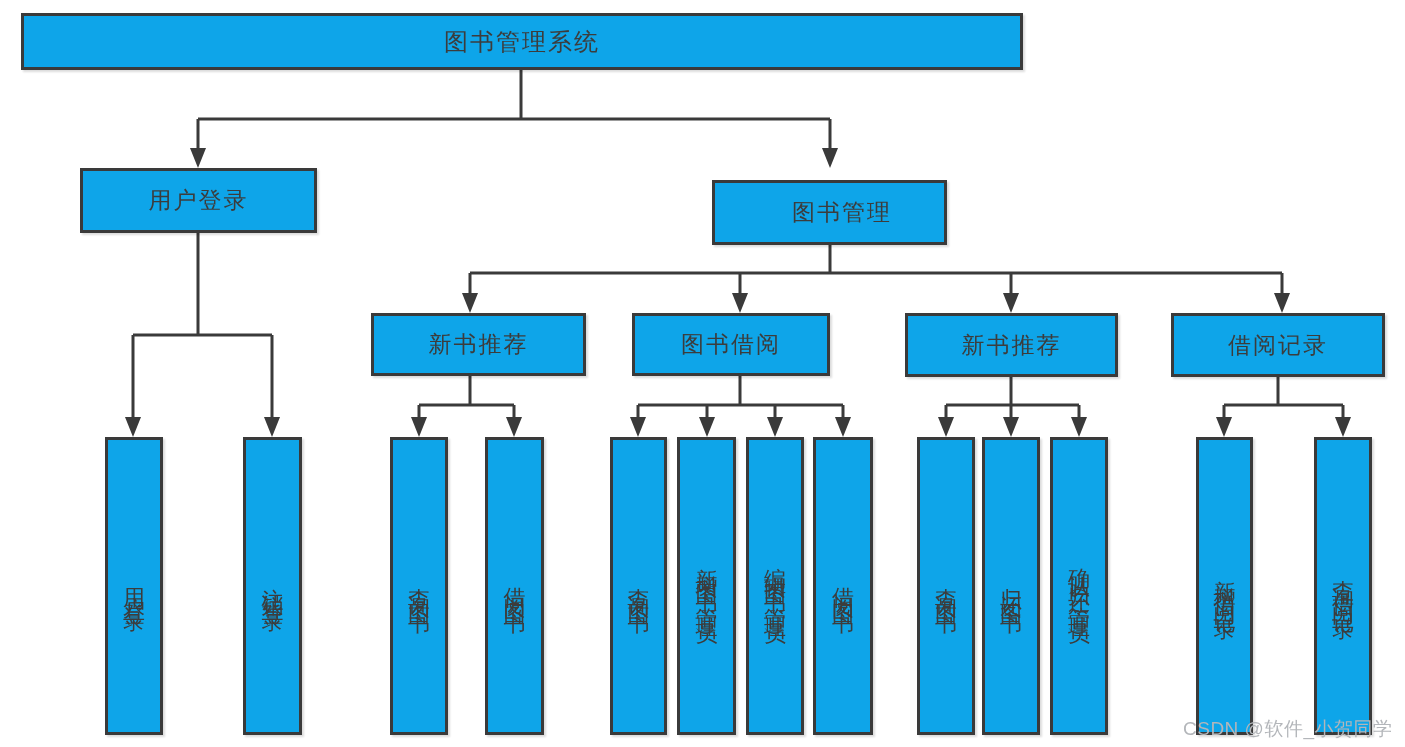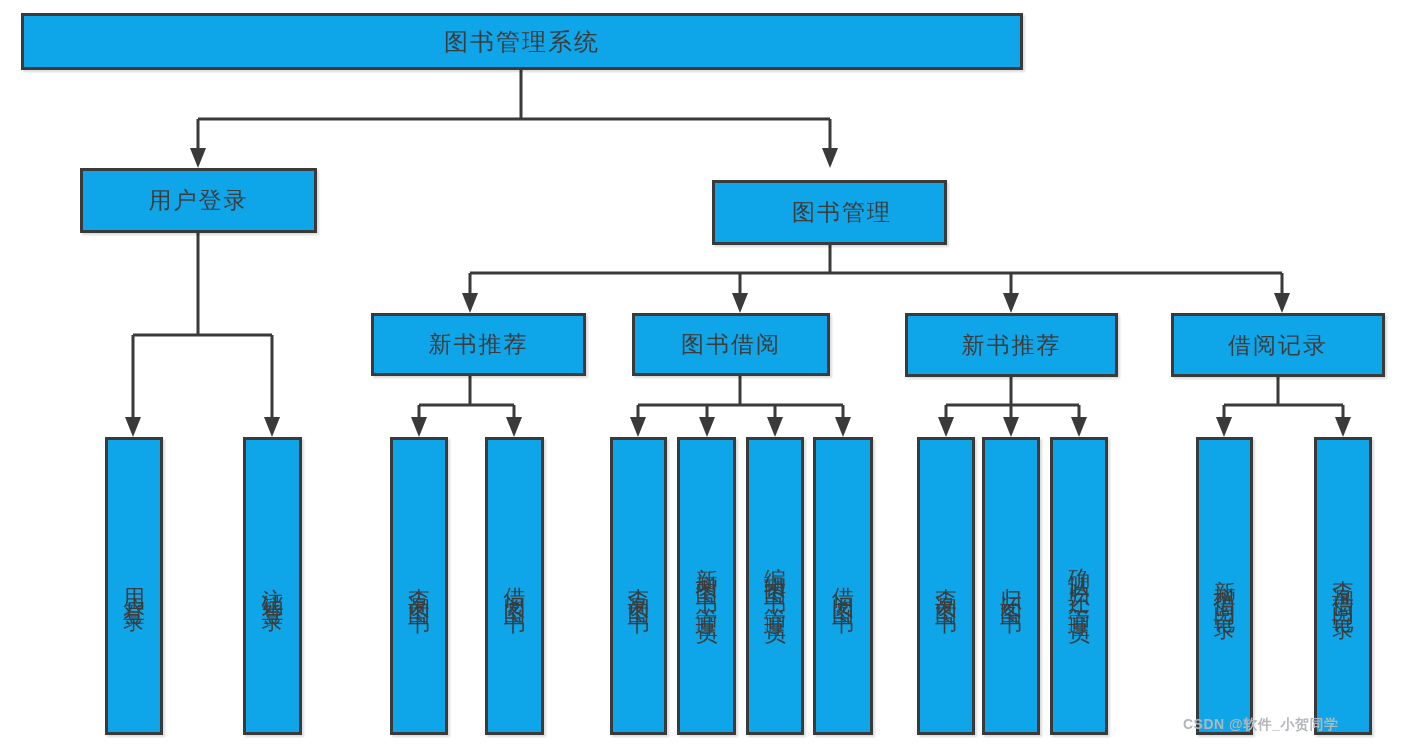--- a/index.html
+++ b/index.html
@@ -52,26 +52,25 @@
     font-size: 22px;
     line-height: 1;
     letter-spacing: 8px;
     white-space: nowrap;
     color: #3c3c3c;
   }
   .watermark {
     position: absolute;
     left: 1183px;
     top: 716px;
-    font-size: 14px;
+    font-size: 19px;
     color: #b3b6ba;
     letter-spacing: 0.5px;
     white-space: nowrap;
     z-index: 10;
-    font-weight: bold;
   }
 </style>
 </head>
 <body>
 
 <div class="stage">
 
   <svg class="wires" width="1405" height="747" viewBox="0 0 1405 747">
     <g stroke="#3a3a3a" stroke-width="3" fill="none">
 

